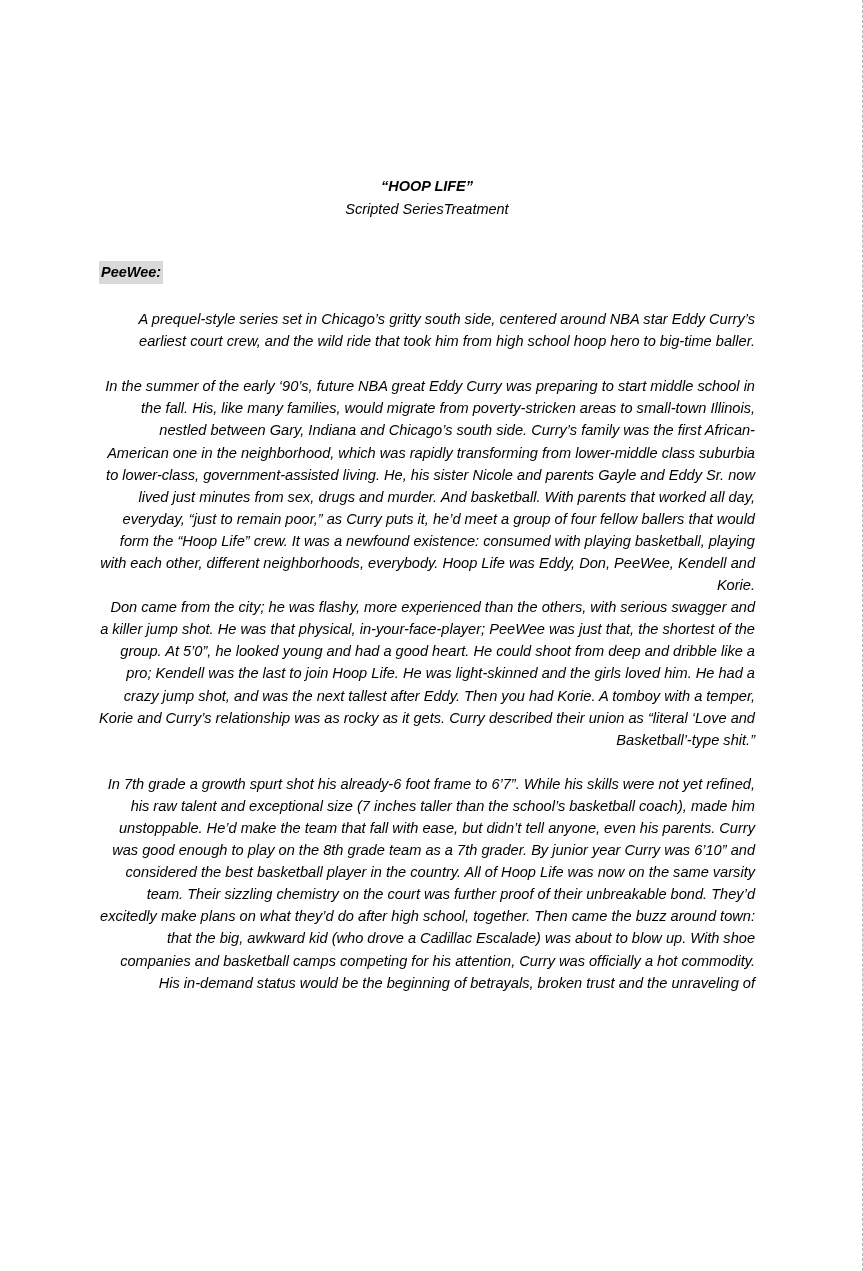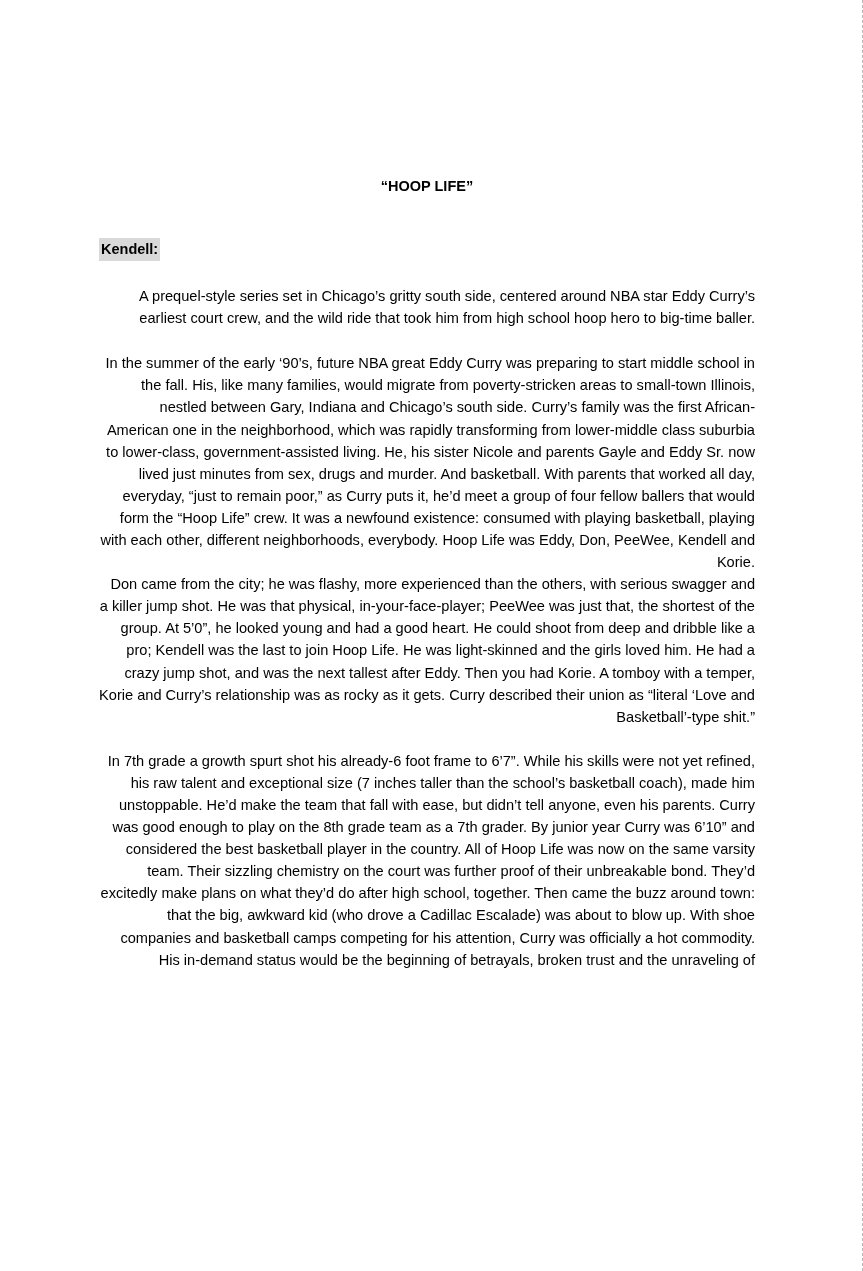--- a/index.html
+++ b/index.html
@@ -16,20 +16,21 @@
     overflow: hidden;
   }
   .page {
     position: absolute;
     left: 0;
     top: 0;
     width: 863px;
     height: 1229px;
     background: #ffffff;
     box-sizing: border-box;
+    font-style: italic;
   }
   .page-edge-right {
     position: absolute;
     top: 0;
     right: 0;
     width: 1px;
     height: 1271px;
     border-right: 1px dashed #b9b9b9;
   }
   .content {
@@ -80,23 +81,24 @@
 </style>
 </head>
 <body>
 
 <div class="page">
   <div class="page-edge-right"></div>
 
   <div class="content">
 
     <p class="doc-title">“HOOP LIFE”</p>
+    <p class="doc-subtitle">Scripted SeriesTreatment</p>
 
     <div class="heading-wrap">
-      <span class="section-heading">Kendell:</span>
+      <span class="section-heading">PeeWee:</span>
     </div>
 
     <p class="body-para para-gap-1">A prequel-style series set in Chicago’s gritty south side, centered around NBA star Eddy Curry’s earliest court crew, and the wild ride that took him from high school hoop hero to big-time baller.</p>
 
 
     <p class="body-para para-gap-2">In the summer of the early ‘90’s, future NBA great Eddy Curry was preparing to start middle school in the fall. His, like many families, would migrate from poverty-stricken areas to small-town Illinois, nestled between Gary, Indiana and Chicago’s south side. Curry’s family was the first African-American one in the neighborhood, which was rapidly transforming from lower-middle class suburbia to lower-class, government-assisted living. He, his sister Nicole and parents Gayle and Eddy Sr. now lived just minutes from sex, drugs and murder. And basketball. With parents that worked all day, everyday, “just to remain poor,” as Curry puts it, he’d meet  a group of four fellow ballers that would form the “Hoop Life” crew. It was a newfound existence: consumed with playing basketball, playing with each other, different neighborhoods, everybody. Hoop Life was Eddy, Don, PeeWee, Kendell and Korie.</p>
 
     <p class="body-para para-gap-3">Don came from the city; he was flashy, more experienced than the others, with serious swagger and a killer jump shot. He was that physical, in-your-face-player; PeeWee was just that, the shortest of the group. At  5’0”, he looked young and had a good heart. He could shoot from deep and dribble like a pro; Kendell was the last to join Hoop Life. He was light-skinned and the girls loved him. He had a crazy jump shot, and was the next tallest after Eddy. Then you had Korie. A tomboy with a temper, Korie and Curry’s relationship was as rocky as it gets. Curry described their union as “literal ‘Love and Basketball’-type shit.”</p>
 
     <p class="body-para para-gap-4">In 7th grade a growth spurt shot his already-6 foot frame to 6’7”. While his skills were not yet refined, his raw talent and exceptional size (7 inches taller than the school’s basketball coach), made him unstoppable. He’d make the team that fall with ease, but didn’t tell anyone, even his parents. Curry was good enough to play on the 8th grade team as a 7th grader. By junior year Curry was 6’10” and considered the best basketball player in the country.  All of Hoop Life was now on the same varsity team. Their sizzling chemistry on the court was  further proof of their unbreakable bond. They’d excitedly make plans on what they’d do after high school, together. Then came the buzz around town: that the big, awkward kid (who drove a Cadillac Escalade) was about to blow up. With shoe companies and basketball camps competing for his attention, Curry was officially a hot commodity. His in-demand status would be the beginning of betrayals, broken trust and the unraveling of</p>

